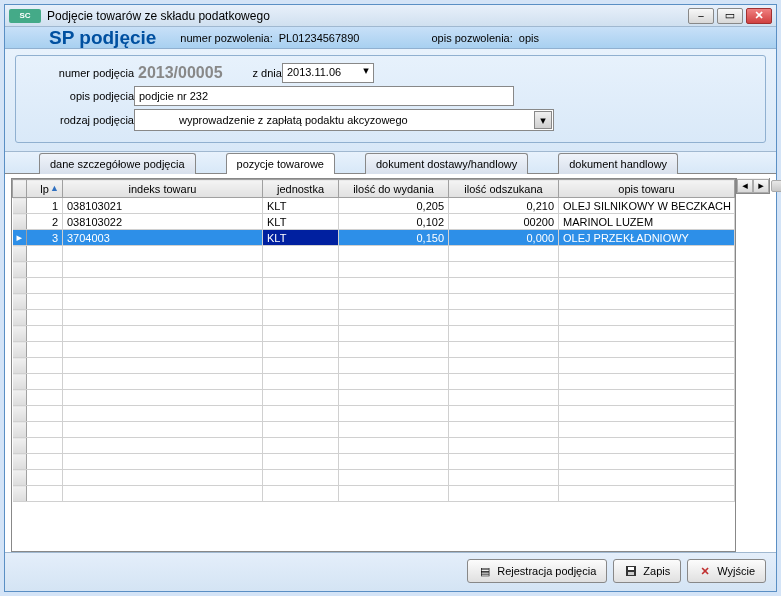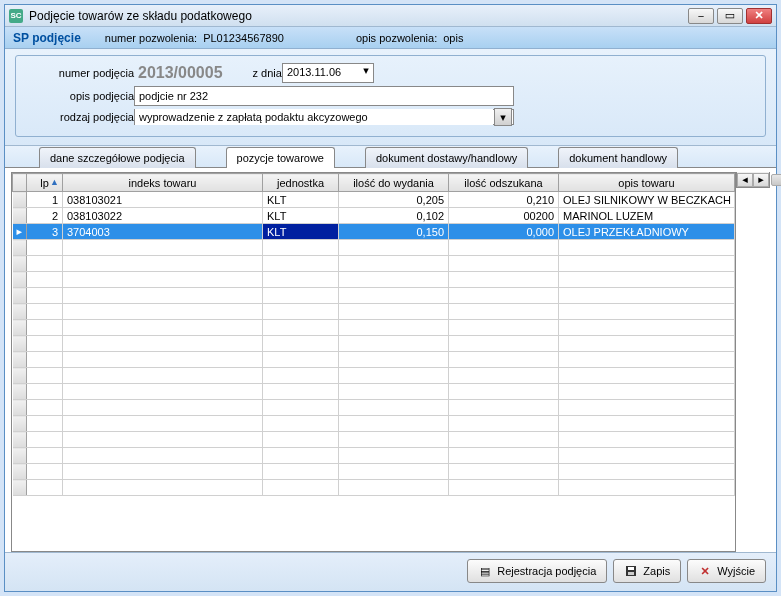--- a/index.html
+++ b/index.html
@@ -1,43 +1,43 @@
 <!DOCTYPE html>
 <html><head>
 <meta charset="utf-8">
 <style>
 * { box-sizing: border-box; font-family: Tahoma, Arial, sans-serif; font-size: 11px; }
 body { margin: 0; background: #d4e4f7; padding: 4px; width: 781px; height: 596px; overflow: hidden; }
 
 .window { width: 773px; height: 588px; border: 1px solid #5a8fc4; background: #fff; display: flex; flex-direction: column; }
 .titlebar { height: 22px; background: linear-gradient(#e8f0fa, #d0e0f0); display: flex; align-items: center; padding: 0 4px; border-bottom: 1px solid #a0b8d0; }
-.titlebar .icon { width: 14px; height: 14px; background: #4a8; border-radius: 2px; color: #fff; font-size: 8px; display: flex; align-items: center; justify-content: center; font-weight: bold; }
+.titlebar .icon { width: 32px; height: 14px; background: #4a8; border-radius: 2px; color: #fff; font-size: 8px; display: flex; align-items: center; justify-content: center; font-weight: bold; }
 .titlebar .title { margin-left: 6px; flex: 1; font-size: 12px; color: #000; }
 .titlebar .btns { display: flex; gap: 3px; }
 .titlebar .wbtn { width: 26px; height: 16px; border: 1px solid #888; background: linear-gradient(#f8f8f8,#d8d8d8); display: flex; align-items: center; justify-content: center; cursor: pointer; border-radius: 2px; }
 .titlebar .wbtn.close { background: linear-gradient(#f08080,#d04040); color: #fff; font-weight: bold; border-color: #a03030; }
 
 .header { height: 22px; background: linear-gradient(#c8e0f8, #a8d0f0); display: flex; align-items: center; padding: 0 8px; gap: 6px; border-bottom: 1px solid #90b0d0; }
-.header .sp { color: #0050a0; font-size: 12px; font-weight: bold; }
+.header .sp { color: #0050a0; font-size: 19px; font-weight: bold; margin-left: 36px; }
 .header .lbl { color: #000; }
 .header .val { font-weight: normal; color: #000; }
 
 .formpanel { padding: 6px 10px 8px; background: linear-gradient(#e8f2fc, #d8e8f8); border-bottom: 1px solid #a0b8d0; }
 .formpanel fieldset { border: 1px solid #90b0d0; border-radius: 3px; padding: 4px 8px 8px; margin: 0; }
 .frow { display: flex; align-items: center; margin: 3px 0; gap: 0; }
 .frow label { text-align: right; color: #000; }
 .frow label.w1 { width: 110px; }
 .big { color: #888; font-size: 16px; font-weight: bold; margin-left: 4px; }
 .dlbl { margin-left: 30px; }
 .datebox { display: inline-flex; align-items: flex-start; border: 1px solid #888; background: #fff; height: 20px; }
 .datebox input { border: none; width: 76px; padding: 2px 4px; outline: none; }
 .datebox .dd { width: 14px; text-align: center; cursor: pointer; }
 input.txt { border: 1px solid #888; height: 20px; padding: 2px 4px; background: #fff; }
 .txt.w2 { width: 380px; }
-.selwrap { display: inline-flex; align-items: center; border: 1px solid #888; background: #fff; height: 16px; }
+.selwrap { display: inline-flex; align-items: center; border: 1px solid #888; background: #fff; height: 22px; padding-left: 40px; }
 .selwrap input { border: none; width: 358px; padding: 2px 4px; outline: none; }
 .selwrap .dd { width: 18px; height: 18px; border: 1px solid #888; background: linear-gradient(#f0f0f0,#d0d0d0); display: flex; align-items: center; justify-content: center; cursor: pointer; margin: 0 1px; }
 
 .tabrow { display: flex; padding: 0 6px; background: linear-gradient(#e8f2fc,#d8e8f8); border-bottom: 1px solid #888; gap: 2px; }
 .tab { padding: 4px 10px; border: 1px solid #888; border-bottom: none; background: linear-gradient(#f0f4fa,#d8e0ec); border-radius: 3px 3px 0 0; cursor: pointer; position: relative; top: 1px; margin-left: 28px; }
 .tab.active { background: #fff; font-weight: normal; }
 
 .gridwrap { flex: 1; display: flex; padding: 4px 6px 0; background: #fff; }
 .grid { flex: 1; border: 1px solid #888; overflow: hidden; position: relative; }
 .gtable { width: 100%; border-collapse: collapse; table-layout: fixed; }

